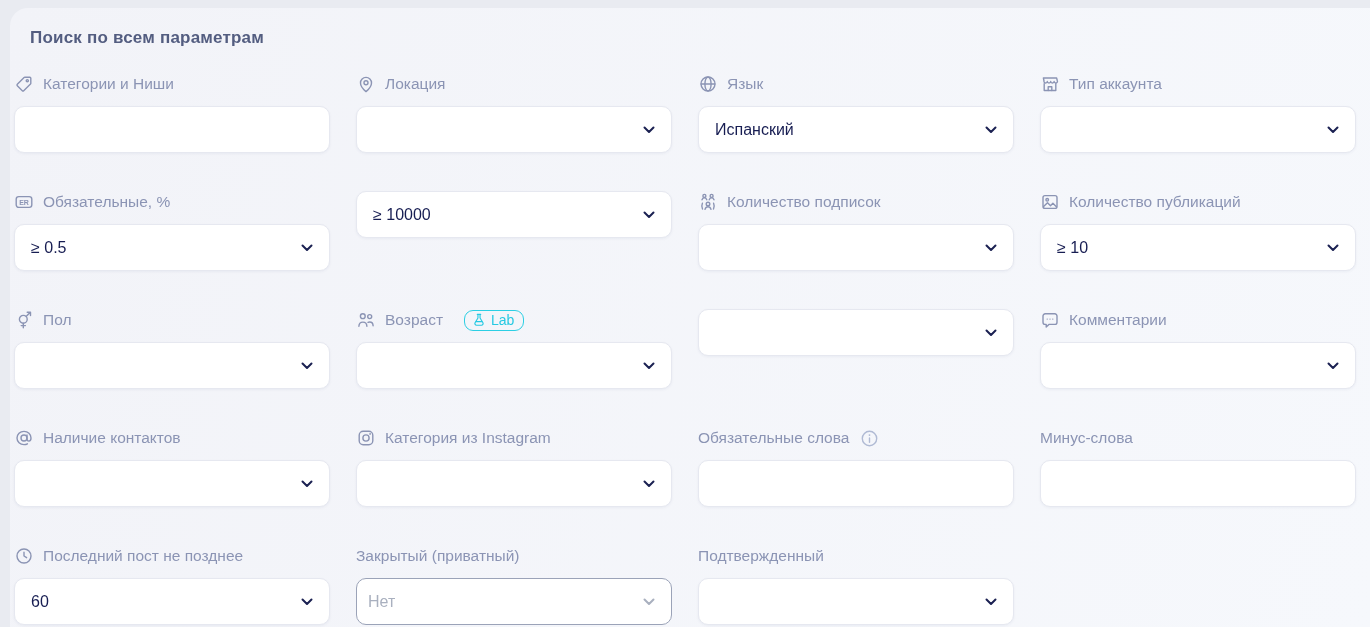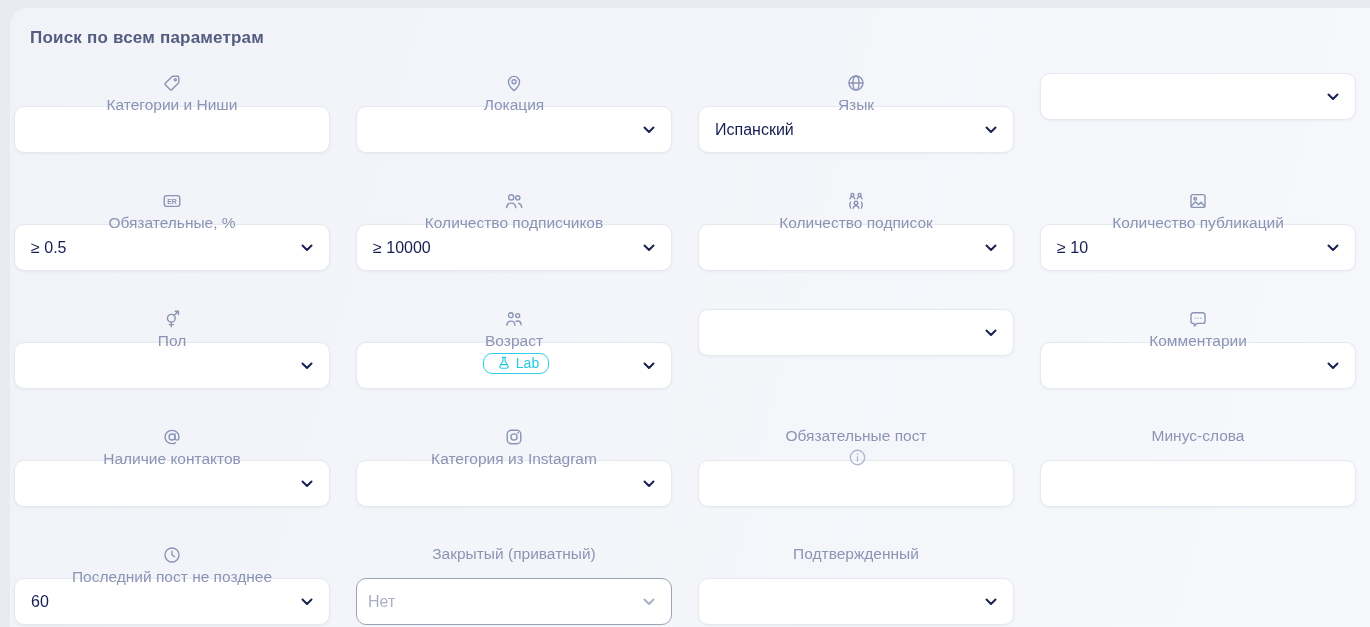--- a/index.html
+++ b/index.html
@@ -3,26 +3,26 @@
 <meta charset="utf-8">
 <style>
   html,body{margin:0;padding:0;width:1370px;height:627px;overflow:hidden;
     font-family:"Liberation Sans",sans-serif;background:#e9ebf1;}
   .card{position:absolute;left:10px;top:8px;right:0;bottom:-10px;box-sizing:border-box;
     background:linear-gradient(105deg,#f2f3f8 0%,#f6f8fc 100%);
     border-top-left-radius:18px;padding:2px 14px 0 4px;}
   .title{margin:16px;padding-top:2px;font-size:17px;font-weight:bold;color:#535d80;letter-spacing:.2px;}
   .grid{display:grid;grid-template-columns:repeat(4,1fr);column-gap:26px;row-gap:38px;margin-top:25px;}
   .field{min-width:0;}
-  .label-row{display:flex;align-items:center;gap:3px;height:22px;margin-bottom:11px;
-    color:#8b94b4;font-size:15.5px;white-space:nowrap;flex-direction:column;}
+  .label-row{display:flex;align-items:center;gap:9px;height:22px;margin-bottom:11px;
+    color:#8b94b4;font-size:15.5px;white-space:nowrap;}
   .icon{display:inline-flex;width:20px;height:20px;flex:none;color:#8b94b4;}
   .icon svg{width:20px;height:20px;}
   .lab-badge{display:inline-flex;align-items:flex-end;gap:5px;border:1.5px solid #2ccfe4;color:#26c9e2;
-    border-radius:9px;padding:2px 9px 3px 13px;font-size:14px;margin-left:4px;line-height:1;}
+    border-radius:9px;padding:2px 9px 3px 7px;font-size:14px;margin-left:12px;line-height:1;}
   .badge-icon{display:inline-flex;width:14px;height:14px;}
   .info{display:inline-flex;width:19px;height:19px;color:#b0bad4;margin-left:2px;}
   .control{height:47px;background:#ffffff;border:1px solid #e6e8f0;border-radius:10px;
     display:flex;align-items:center;padding:0 16px;font-size:16px;color:#171d52;
     box-shadow:0 1px 3px rgba(25,35,90,.05);box-sizing:border-box;gap:12px;}
   .control.select{justify-content:space-between;cursor:pointer;}
   .value{overflow:hidden;text-overflow:ellipsis;white-space:nowrap;}
   .chevron{display:inline-flex;color:#1b2152;flex:none;margin-left:8px;}
   .control input{border:none;outline:none;background:transparent;width:100%;
     font:inherit;color:inherit;padding:0;}
@@ -89,20 +89,31 @@
       <span class="value">Испанский</span>
 
       <span class="chevron">
             <svg width="12" height="8" viewBox="0 0 12 8" fill="none" stroke="currentColor" stroke-width="2" stroke-linecap="round" stroke-linejoin="round">
               <path d="M1.5 1.5 6 6l4.5-4.5"></path>
             </svg>
           </span>
     </div>
   </div>
       <div class="field">
+    <div class="label-row">
+      <span class="icon">
+            <svg viewBox="0 0 20 20" fill="none" stroke="currentColor" stroke-width="1.4" stroke-linecap="round" stroke-linejoin="round">
+              <path d="M4.2 9.6v6.9h11.6V9.6"></path>
+              <path d="M3.4 4h13.2l.8 3c.3 1-.5 2-1.6 2-.9 0-1.6-.6-1.7-1.5-.1.9-.8 1.5-1.7 1.5s-1.6-.6-1.7-1.5C10.6 8.4 9.9 9 9 9s-1.6-.6-1.7-1.5C7.2 8.4 6.5 9 5.6 9 4.5 9 3.7 8 4 7z"></path>
+              <path d="M8.2 16.5v-3.7h3.6v3.7"></path>
+            </svg>
+          </span>
+      <span class="label">Тип аккаунта</span>
+
+    </div>
     <div class="control select">
       <span class="value"></span>
 
       <span class="chevron">
             <svg width="12" height="8" viewBox="0 0 12 8" fill="none" stroke="currentColor" stroke-width="2" stroke-linecap="round" stroke-linejoin="round">
               <path d="M1.5 1.5 6 6l4.5-4.5"></path>
             </svg>
           </span>
     </div>
   </div>
@@ -121,32 +132,20 @@
       <span class="value">≥ 0.5</span>
 
       <span class="chevron">
             <svg width="12" height="8" viewBox="0 0 12 8" fill="none" stroke="currentColor" stroke-width="2" stroke-linecap="round" stroke-linejoin="round">
               <path d="M1.5 1.5 6 6l4.5-4.5"></path>
             </svg>
           </span>
     </div>
   </div>
       <div class="field">
-    <div class="label-row">
-      <span class="icon">
-            <svg viewBox="0 0 20 20" fill="none" stroke="currentColor" stroke-width="1.4" stroke-linecap="round" stroke-linejoin="round">
-              <circle cx="7.2" cy="6.4" r="2.6"></circle>
-              <path d="M2.6 16.6c.2-2.8 2.1-4.5 4.6-4.5s4.4 1.7 4.6 4.5"></path>
-              <circle cx="13.8" cy="6.8" r="2.1"></circle>
-              <path d="M14.6 12.4c1.9.4 3 1.9 3.1 4.2"></path>
-            </svg>
-          </span>
-      <span class="label">Количество подписчиков</span>
-
-    </div>
     <div class="control select">
       <span class="value">≥ 10000</span>
 
       <span class="chevron">
             <svg width="12" height="8" viewBox="0 0 12 8" fill="none" stroke="currentColor" stroke-width="2" stroke-linecap="round" stroke-linejoin="round">
               <path d="M1.5 1.5 6 6l4.5-4.5"></path>
             </svg>
           </span>
     </div>
   </div>
@@ -325,21 +324,21 @@
       <span class="chevron">
             <svg width="12" height="8" viewBox="0 0 12 8" fill="none" stroke="currentColor" stroke-width="2" stroke-linecap="round" stroke-linejoin="round">
               <path d="M1.5 1.5 6 6l4.5-4.5"></path>
             </svg>
           </span>
     </div>
   </div>
       <div class="field">
     <div class="label-row">
 
-      <span class="label">Обязательные пост</span>
+      <span class="label">Обязательные слова</span>
 
       <span class="info">
             <svg viewBox="0 0 19 19" fill="none" stroke="currentColor" stroke-width="1.4" stroke-linecap="round" stroke-linejoin="round">
               <circle cx="9.5" cy="9.5" r="7.2"></circle>
               <path d="M9.5 9v4.2"></path>
               <circle cx="9.5" cy="6.1" r=".9" fill="currentColor" stroke="none"></circle>
             </svg>
           </span>
     </div>
     <div class="control">

